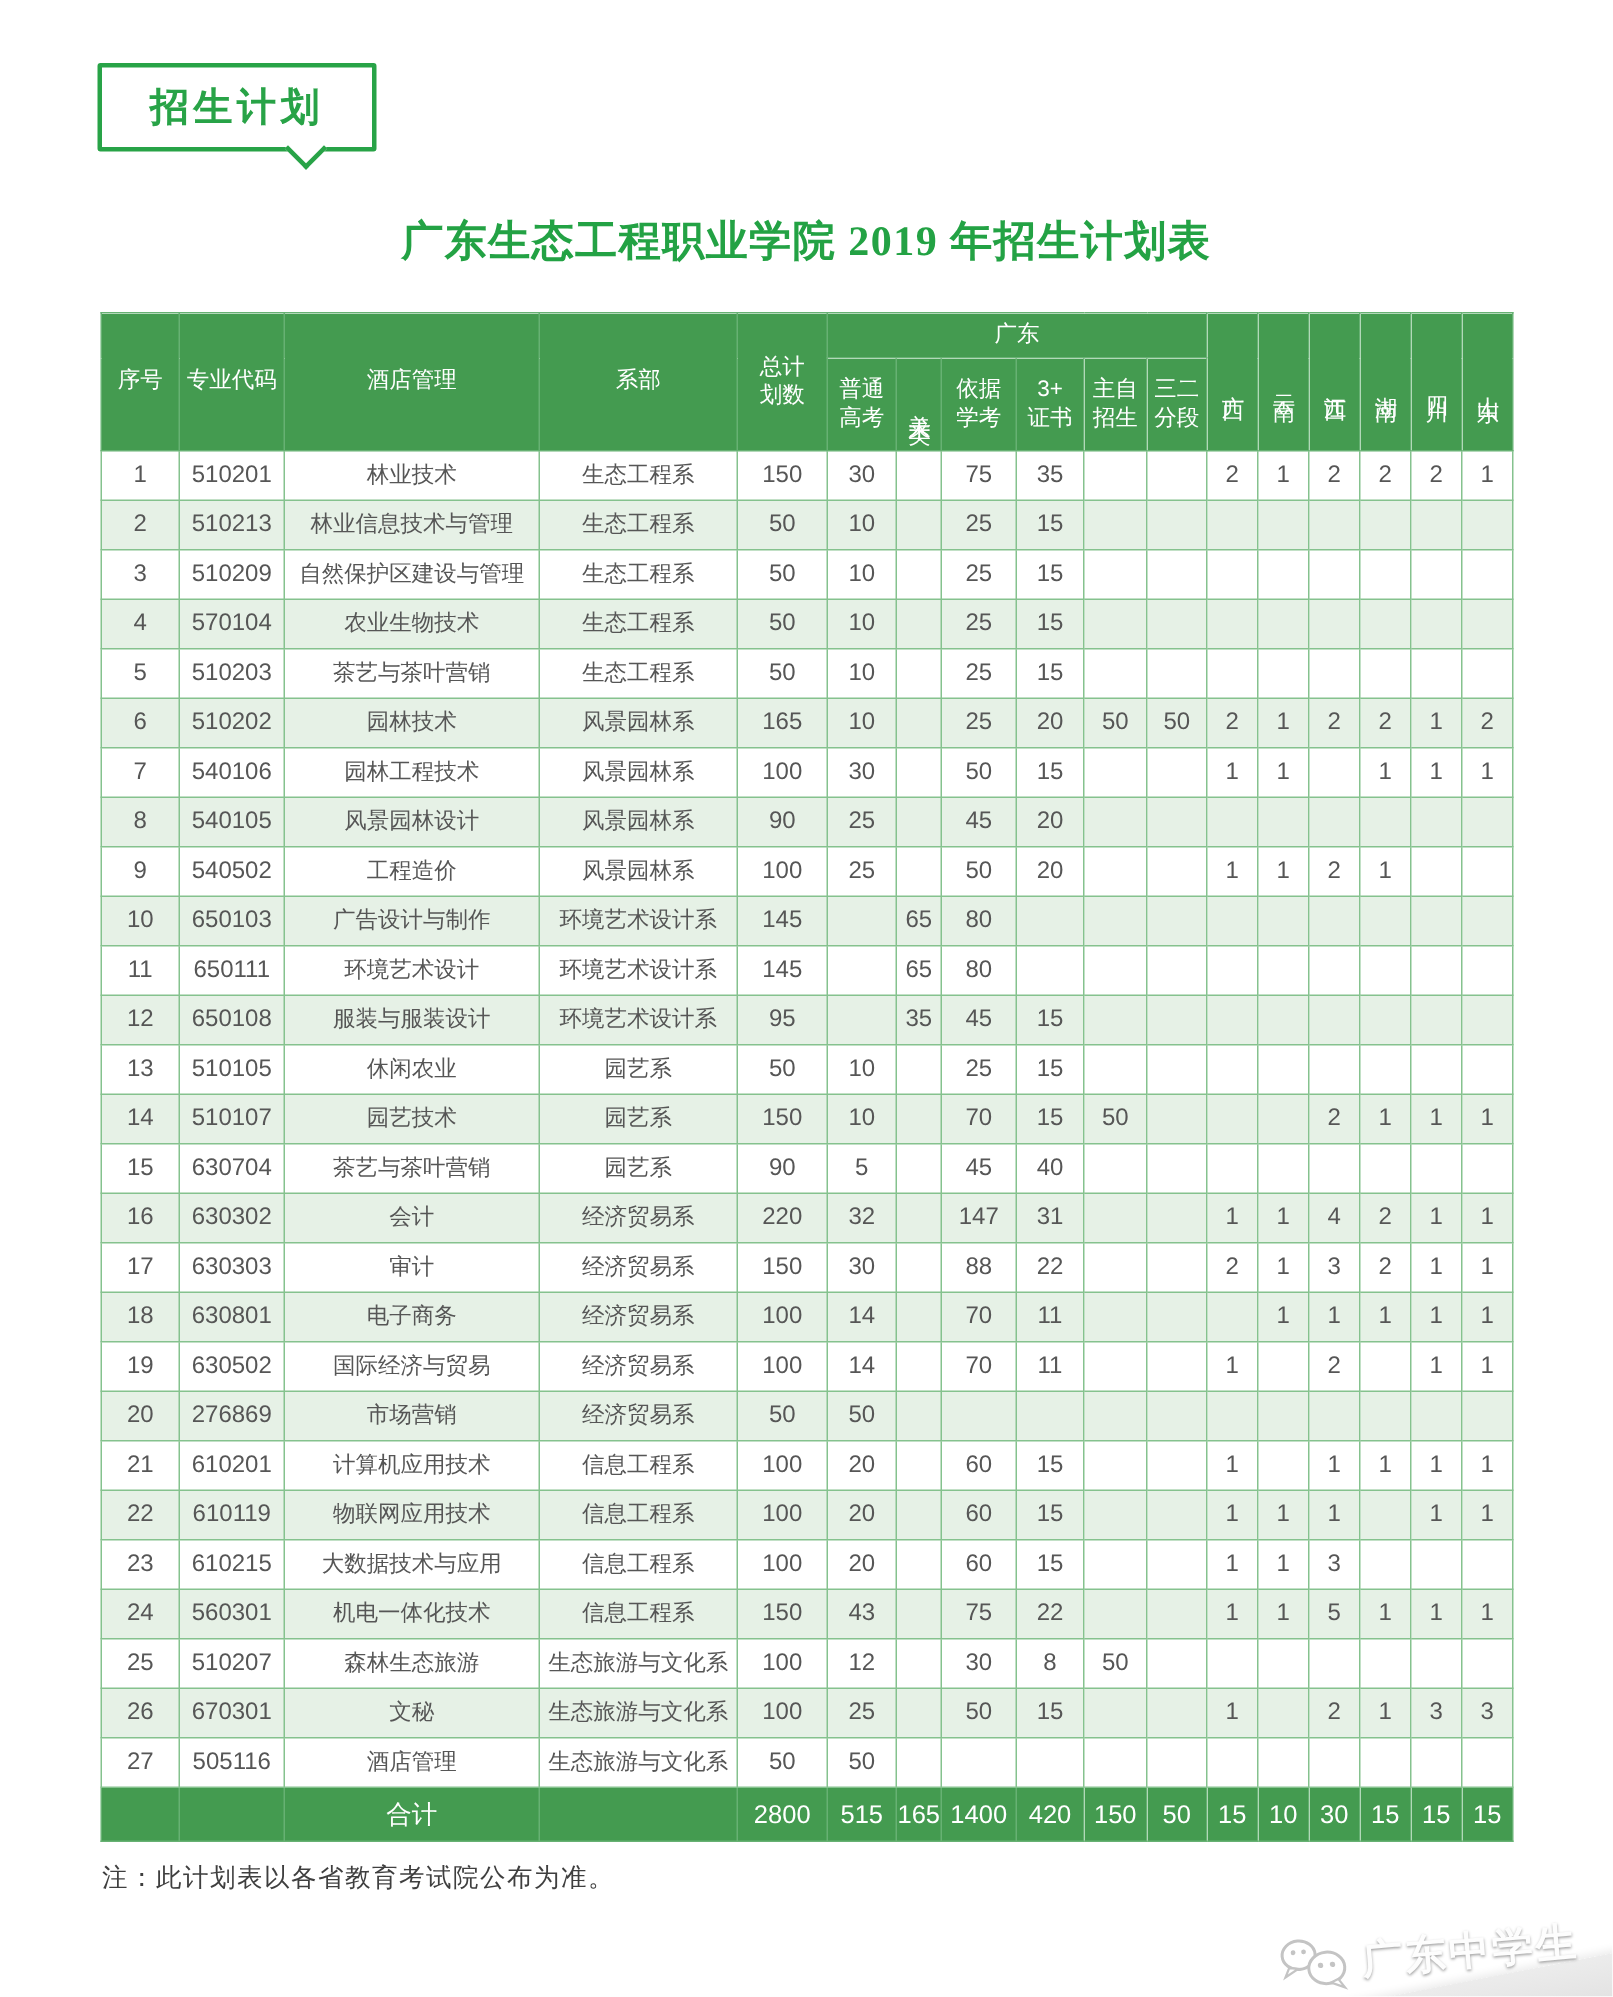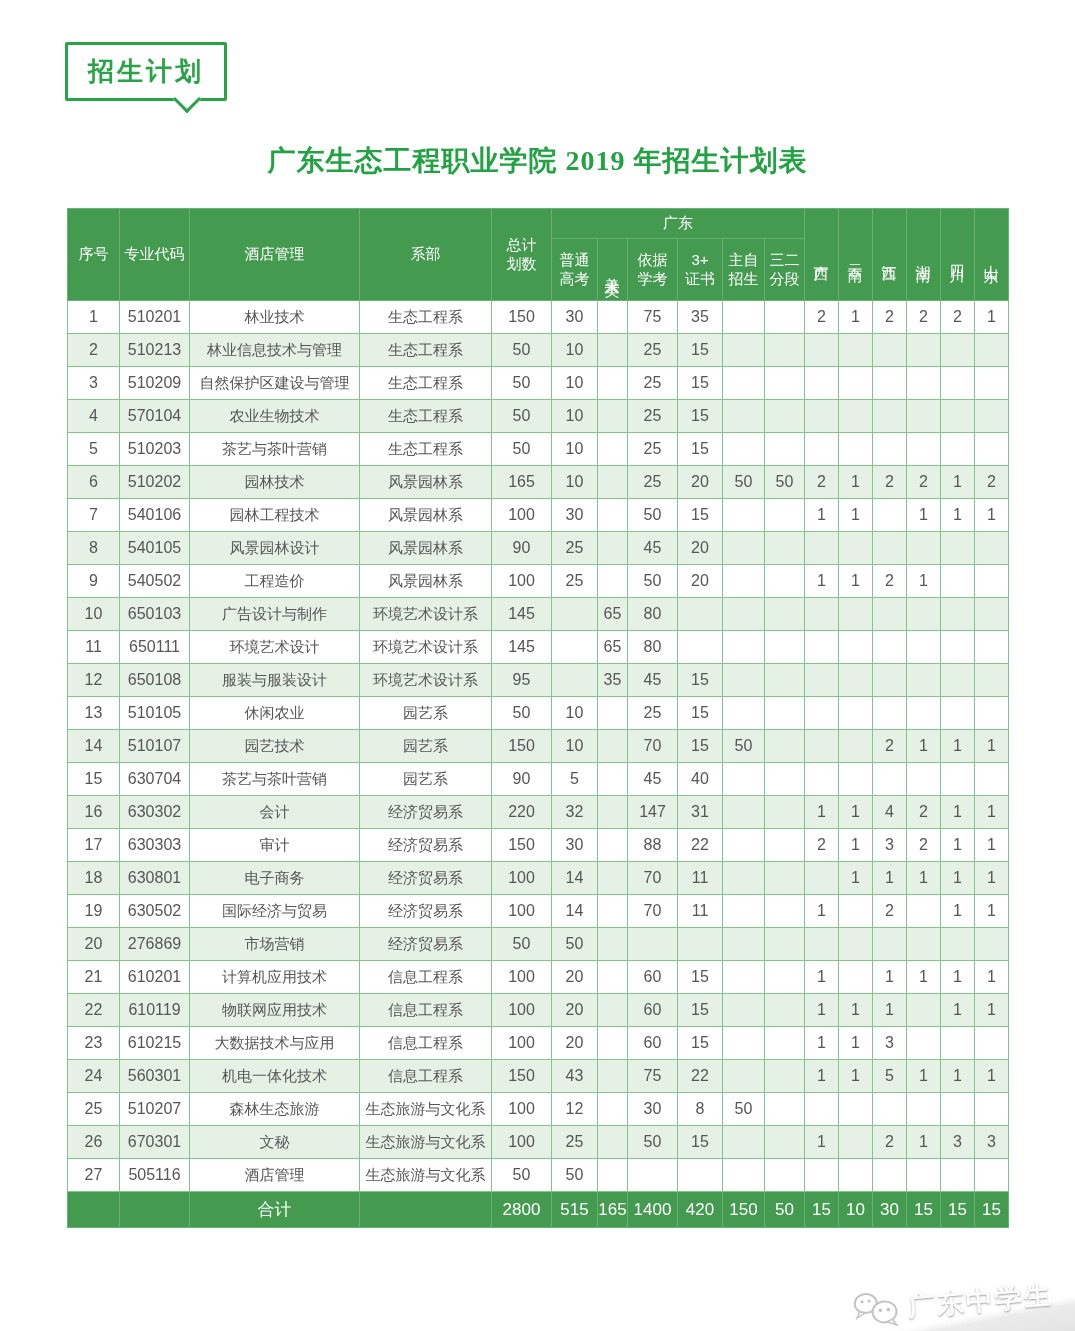--- a/index.html
+++ b/index.html
@@ -8,21 +8,21 @@
     position:relative; width:1075px; height:1331px; margin:0 auto;
     background:#ffffff; overflow:hidden;
     font-family:"Liberation Sans", sans-serif;
   }
 
   
   .badge {
     position:absolute; left:65px; top:42px;
     border:3px solid #28a347; color:#28a347; background:#ffffff;
     font-size:26px; font-weight:bold; letter-spacing:3px;
-    padding:9px 20px; border-radius:2px;
+    padding:9px 32px; border-radius:2px;
   }
   .badge::after {
     content:""; position:absolute; left:70%; bottom:-11px;
     width:17px; height:17px; background:#ffffff;
     border-right:3px solid #28a347; border-bottom:3px solid #28a347;
     transform:rotate(45deg);
   }
 
   .title {
     position:absolute; top:142px; left:0; width:100%; text-align:center;
@@ -675,20 +675,21 @@
           <td>15</td>
           <td>10</td>
           <td>30</td>
           <td>15</td>
           <td>15</td>
           <td>15</td>
         </tr>
     </tfoot>
   </table>
 
+  <div class="note">注：此计划表以各省教育考试院公布为准。</div>
 
   <div class="corner-ribbon"></div>
   <div class="watermark">
     <span>
       <svg width="48" height="40" viewBox="0 0 48 40">
         <ellipse cx="15" cy="13" rx="11" ry="9.5" fill="#ffffff" stroke="#c4c4c4" stroke-width="2"></ellipse>
         <path d="M8 21 L5 27 L14 22 Z" fill="#ffffff" stroke="#c4c4c4" stroke-width="1.5"></path>
         <circle cx="11.5" cy="11" r="1.6" fill="#c4c4c4"></circle>
         <circle cx="18.5" cy="11" r="1.6" fill="#c4c4c4"></circle>
         <ellipse cx="33" cy="23" rx="12" ry="10.5" fill="#ffffff" stroke="#c4c4c4" stroke-width="2"></ellipse>

